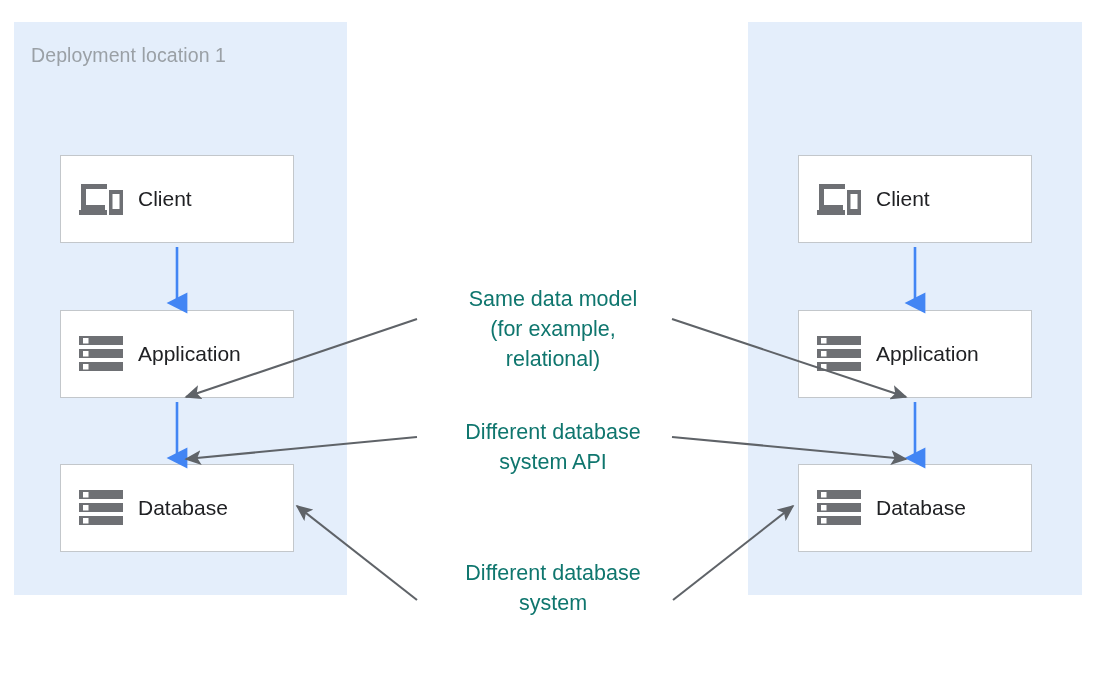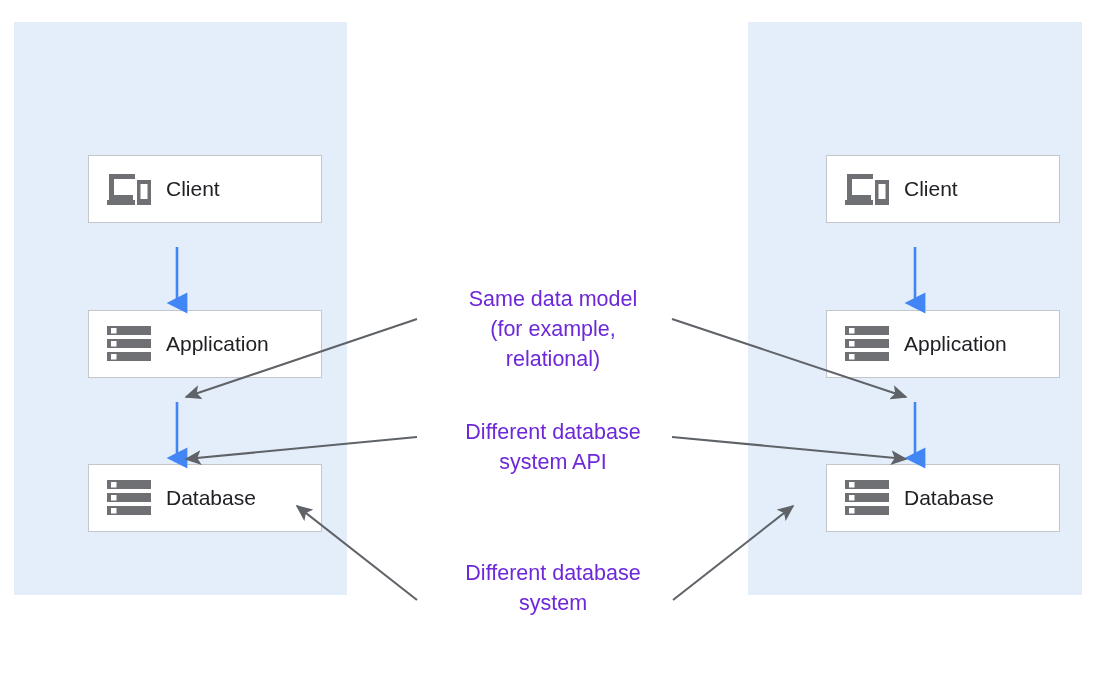--- a/index.html
+++ b/index.html
@@ -31,27 +31,26 @@
     color:#9aa0a6;
     letter-spacing:0.1px;
     white-space:nowrap;
   }
   #label-left{  left:31px; }
   #label-right{ left:765px; }
 
   
   .node{
     position:absolute;
-    width:234px;height:68px;
+    width:234px;height:88px;
     background:#ffffff;
     border:1px solid #c3c7cb;
     box-sizing:border-box;
     display:flex;
     align-items:center;
-    margin-left:28px;
   }
   .node .icon{
     flex:0 0 auto;
     width:46px;height:40px;
     margin-left:17px;
     display:flex;align-items:center;justify-content:center;
   }
   .node .node-label{
     font-size:21px;
     color:#202124;
@@ -75,35 +74,36 @@
     width:1106px;height:684px;
     pointer-events:none;
   }
 
   
   .annotation{
     position:absolute;
     text-align:center;
     font-size:21.5px;
     line-height:30px;
-    color:#6d28d9;
+    color:#0f766e;
     white-space:pre-line;
   }
   #ann-datamodel{ left:418px; top:284px; width:270px; }
   #ann-api{       left:418px; top:417px; width:270px; }
   #ann-system{    left:418px; top:558px; width:270px; }
 </style>
 </head>
 <body>
 
 <div id="canvas">
 
   <div class="panel" id="panel-left"></div>
   <div class="panel" id="panel-right"></div>
 
+  <div class="panel-label" id="label-left">Deployment location 1</div>
 
   <div class="node" id="node-client-1">
     <span class="icon">
       <svg width="44" height="34" viewBox="0 0 44 34" aria-hidden="true">
         <path fill="#6e7074" d="M2 2 h26 v5 H7 v16 h19 v5 H2 Z"></path>
         <rect x="0" y="28" width="28" height="5" fill="#6e7074"></rect>
         <rect x="30" y="8" width="14" height="25" fill="#6e7074"></rect>
         <rect x="33.5" y="12" width="7" height="15" fill="#ffffff"></rect>
       </svg>
     </span>

